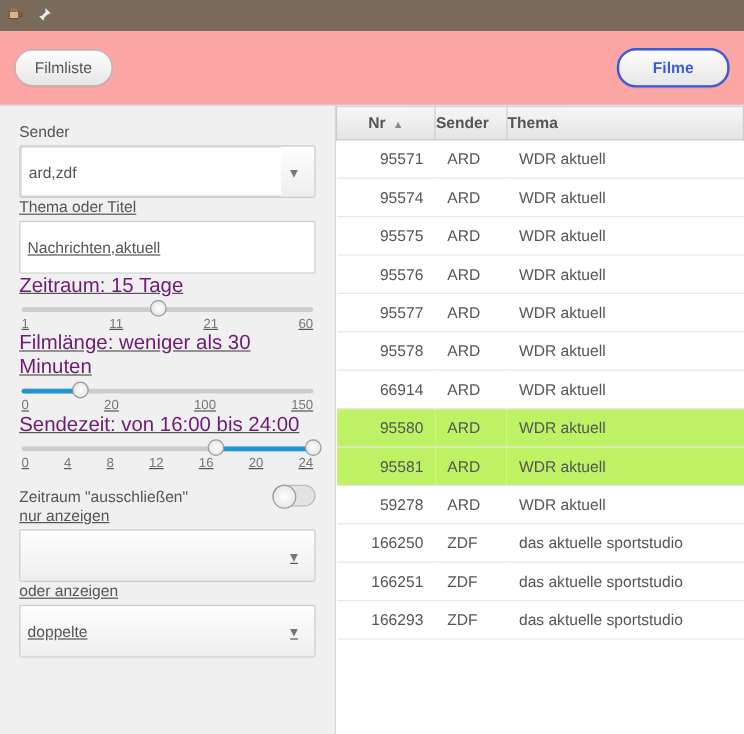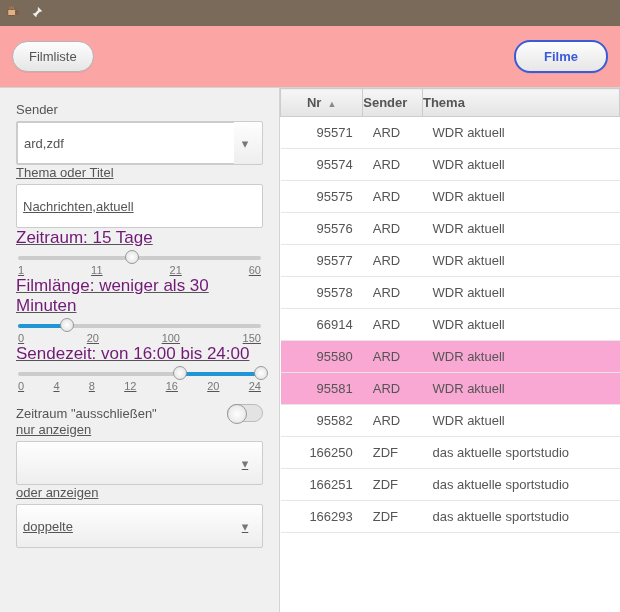--- a/index.html
+++ b/index.html
@@ -24,21 +24,21 @@
 .ticks { display: flex; justify-content: space-between; font-size: 11px; color: #777; margin-top: 4px; padding: 0 2px; }
 .toggle-row { display: flex; justify-content: space-between; align-items: center; margin-top: 12px; font-size: 13px; }
 .toggle { width: 36px; height: 18px; background: #e3e3e3; border: 1px solid #bbb; border-radius: 10px; position: relative; }
 .toggle::after { content: ""; position: absolute; width: 18px; height: 18px; background: radial-gradient(#fff,#e0e0e0); border: 1px solid #999; border-radius: 50%; top: -1px; left: -1px; }
 .tablewrap { flex: 1; overflow: hidden; background: #fff; }
 table { width: 100%; border-collapse: collapse; font-size: 13px; color: #555; }
 th { background: linear-gradient(#f6f6f6,#e4e4e4); border: 1px solid #ccc; padding: 6px 0; text-align: left; font-weight: bold; color: #555; }
 th.nr { text-align: center; }
 td { border-bottom: 1px solid #e6e6e6; padding: 8px 10px; }
 td.nr { text-align: right; padding-left: 12px; }
-tr.sel td { background: #f9a8d4; margin-left: 32px; }
+tr.sel td { background: #bef264; margin-left: 32px; }
 .sort-arrow { font-size: 9px; color: #888; margin-left: 6px; }
 </style>
 </head>
 <body>
 
 <div class="titlebar">
   <span>
     <svg viewBox="0 0 16 16">
         <rect x="2" y="5" width="9" height="7" rx="1" fill="#d9b38c" stroke="#7a4e2a"></rect>
         <path d="M11 7h2a1 1 0 0 1 0 3h-2" fill="none" stroke="#7a4e2a"></path>
@@ -190,21 +190,21 @@
             <td class="nr">95580</td>
             <td>ARD</td>
             <td>WDR aktuell</td>
           </tr>
           <tr class="sel">
             <td class="nr">95581</td>
             <td>ARD</td>
             <td>WDR aktuell</td>
           </tr>
           <tr>
-            <td class="nr">95582</td>
+            <td class="nr">59278</td>
             <td>ARD</td>
             <td>WDR aktuell</td>
           </tr>
           <tr>
             <td class="nr">166250</td>
             <td>ZDF</td>
             <td>das aktuelle sportstudio</td>
           </tr>
           <tr>
             <td class="nr">166251</td>

